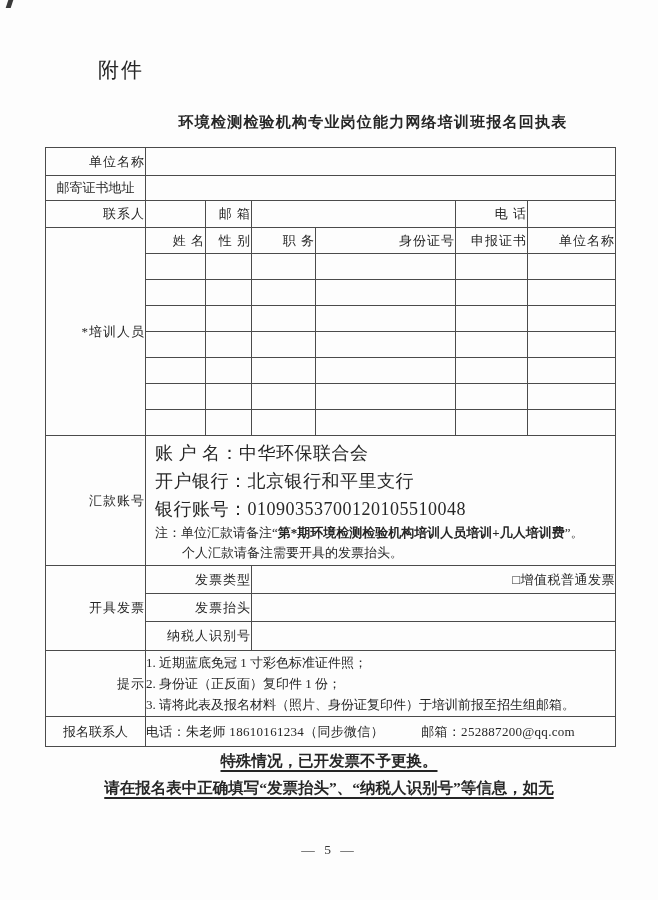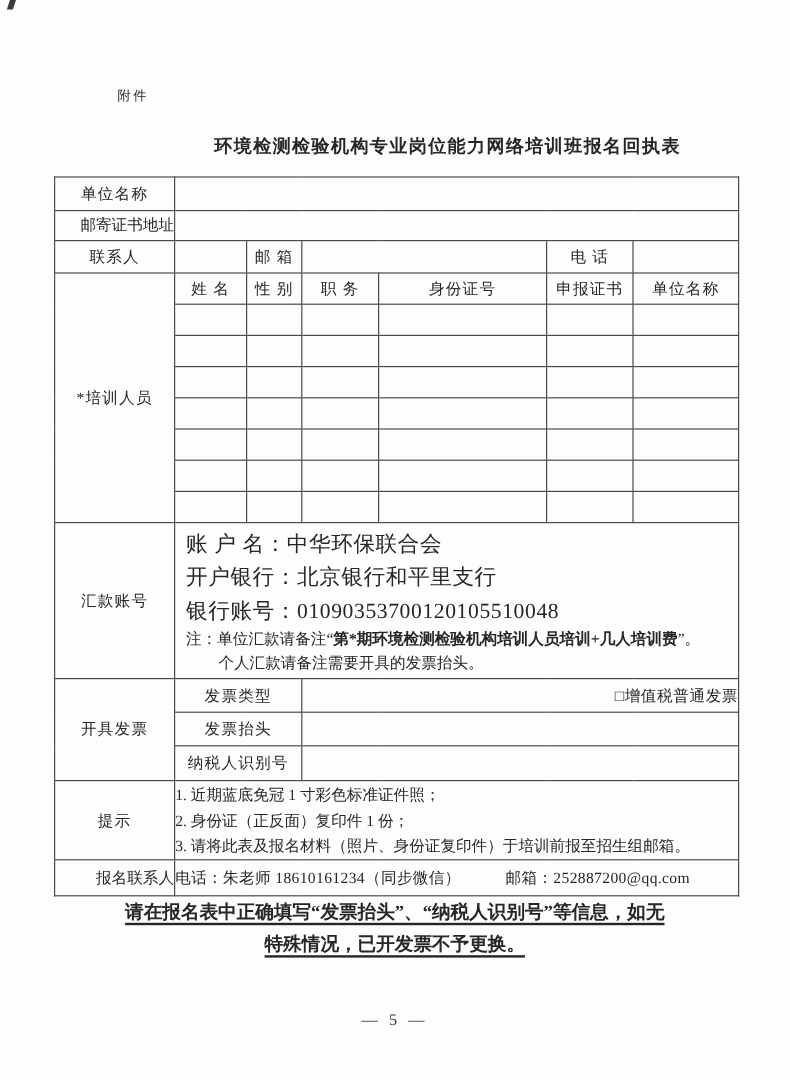--- a/index.html
+++ b/index.html
@@ -10,40 +10,40 @@
     background:#fdfdfd;
     font-family:"Liberation Serif","DejaVu Serif",serif;
     color:#262626;
     overflow:hidden;
   }
   .corner-artifact{
     position:absolute;left:7px;top:0;width:5px;height:8px;
     background:#3a3a3a;transform:skewX(-18deg);
   }
   .attachment{
-    position:absolute;left:98px;top:72px;
-    font-size:11px;letter-spacing:2px;
+    position:absolute;left:98px;top:56px;
+    font-size:21px;letter-spacing:2px;
   }
   .doc-title{
     position:absolute;left:0;top:113px;width:658px;
     margin:0;text-align:center;
     font-size:15px;font-weight:bold;letter-spacing:1.2px;padding-left:44px;
   }
   table.form-table{
     position:absolute;left:45px;top:147px;width:570px;
     border-collapse:collapse;table-layout:fixed;
   }
   .form-table td{
     border:1px solid #4b4b4b;
     font-size:13px;
     padding:0;
     vertical-align:middle;
   }
-  .lbl{text-align:center;letter-spacing:1px;}
-  .lbl-sm{text-align:right;letter-spacing:0;font-size:12.5px;}
+  .lbl{text-align:right;letter-spacing:1px;}
+  .lbl-sm{text-align:center;letter-spacing:0;font-size:12.5px;}
   .blank{background:transparent;}
   tr.r28{height:28px;} tr.r27{height:27px;} tr.r26{height:26px;}
   tr.r25{height:25px;} tr.r29{height:29px;} tr.r30{height:30px;}
   tr.remit{height:130px;} tr.tips{height:66px;}
   .content{padding:2px 6px 4px 0;}
   .pay-line{height:28px;line-height:28px;padding-left:9px;font-size:18px;letter-spacing:.5px;}
   .pay-note{line-height:20px;padding-left:9px;font-size:13px;}
   .pay-note .b{font-weight:bold;}
   .pay-note2{padding-left:27px;}
   .inv-val{text-align:right;letter-spacing:.5px;}
@@ -215,19 +215,19 @@
         <td class="contact-cell" colspan="6">
           <span class="phone">电话：朱老师 18610161234（同步微信）</span>
           <span class="email">邮箱：252887200@qq.com</span>
         </td>
       </tr>
 
     </tbody>
   </table>
 
   <div class="notice">
+    <div><span class="u">特殊情况，已开发票不予更换。</span></div>
     <div><span class="u">请在报名表中正确填写“发票抬头”、“纳税人识别号”等信息，如无</span></div>
-    <div><span class="u">特殊情况，已开发票不予更换。</span></div>
   </div>
 
   <div class="page-num">— 5 —</div>
 
 </div>
 
 </body></html>

